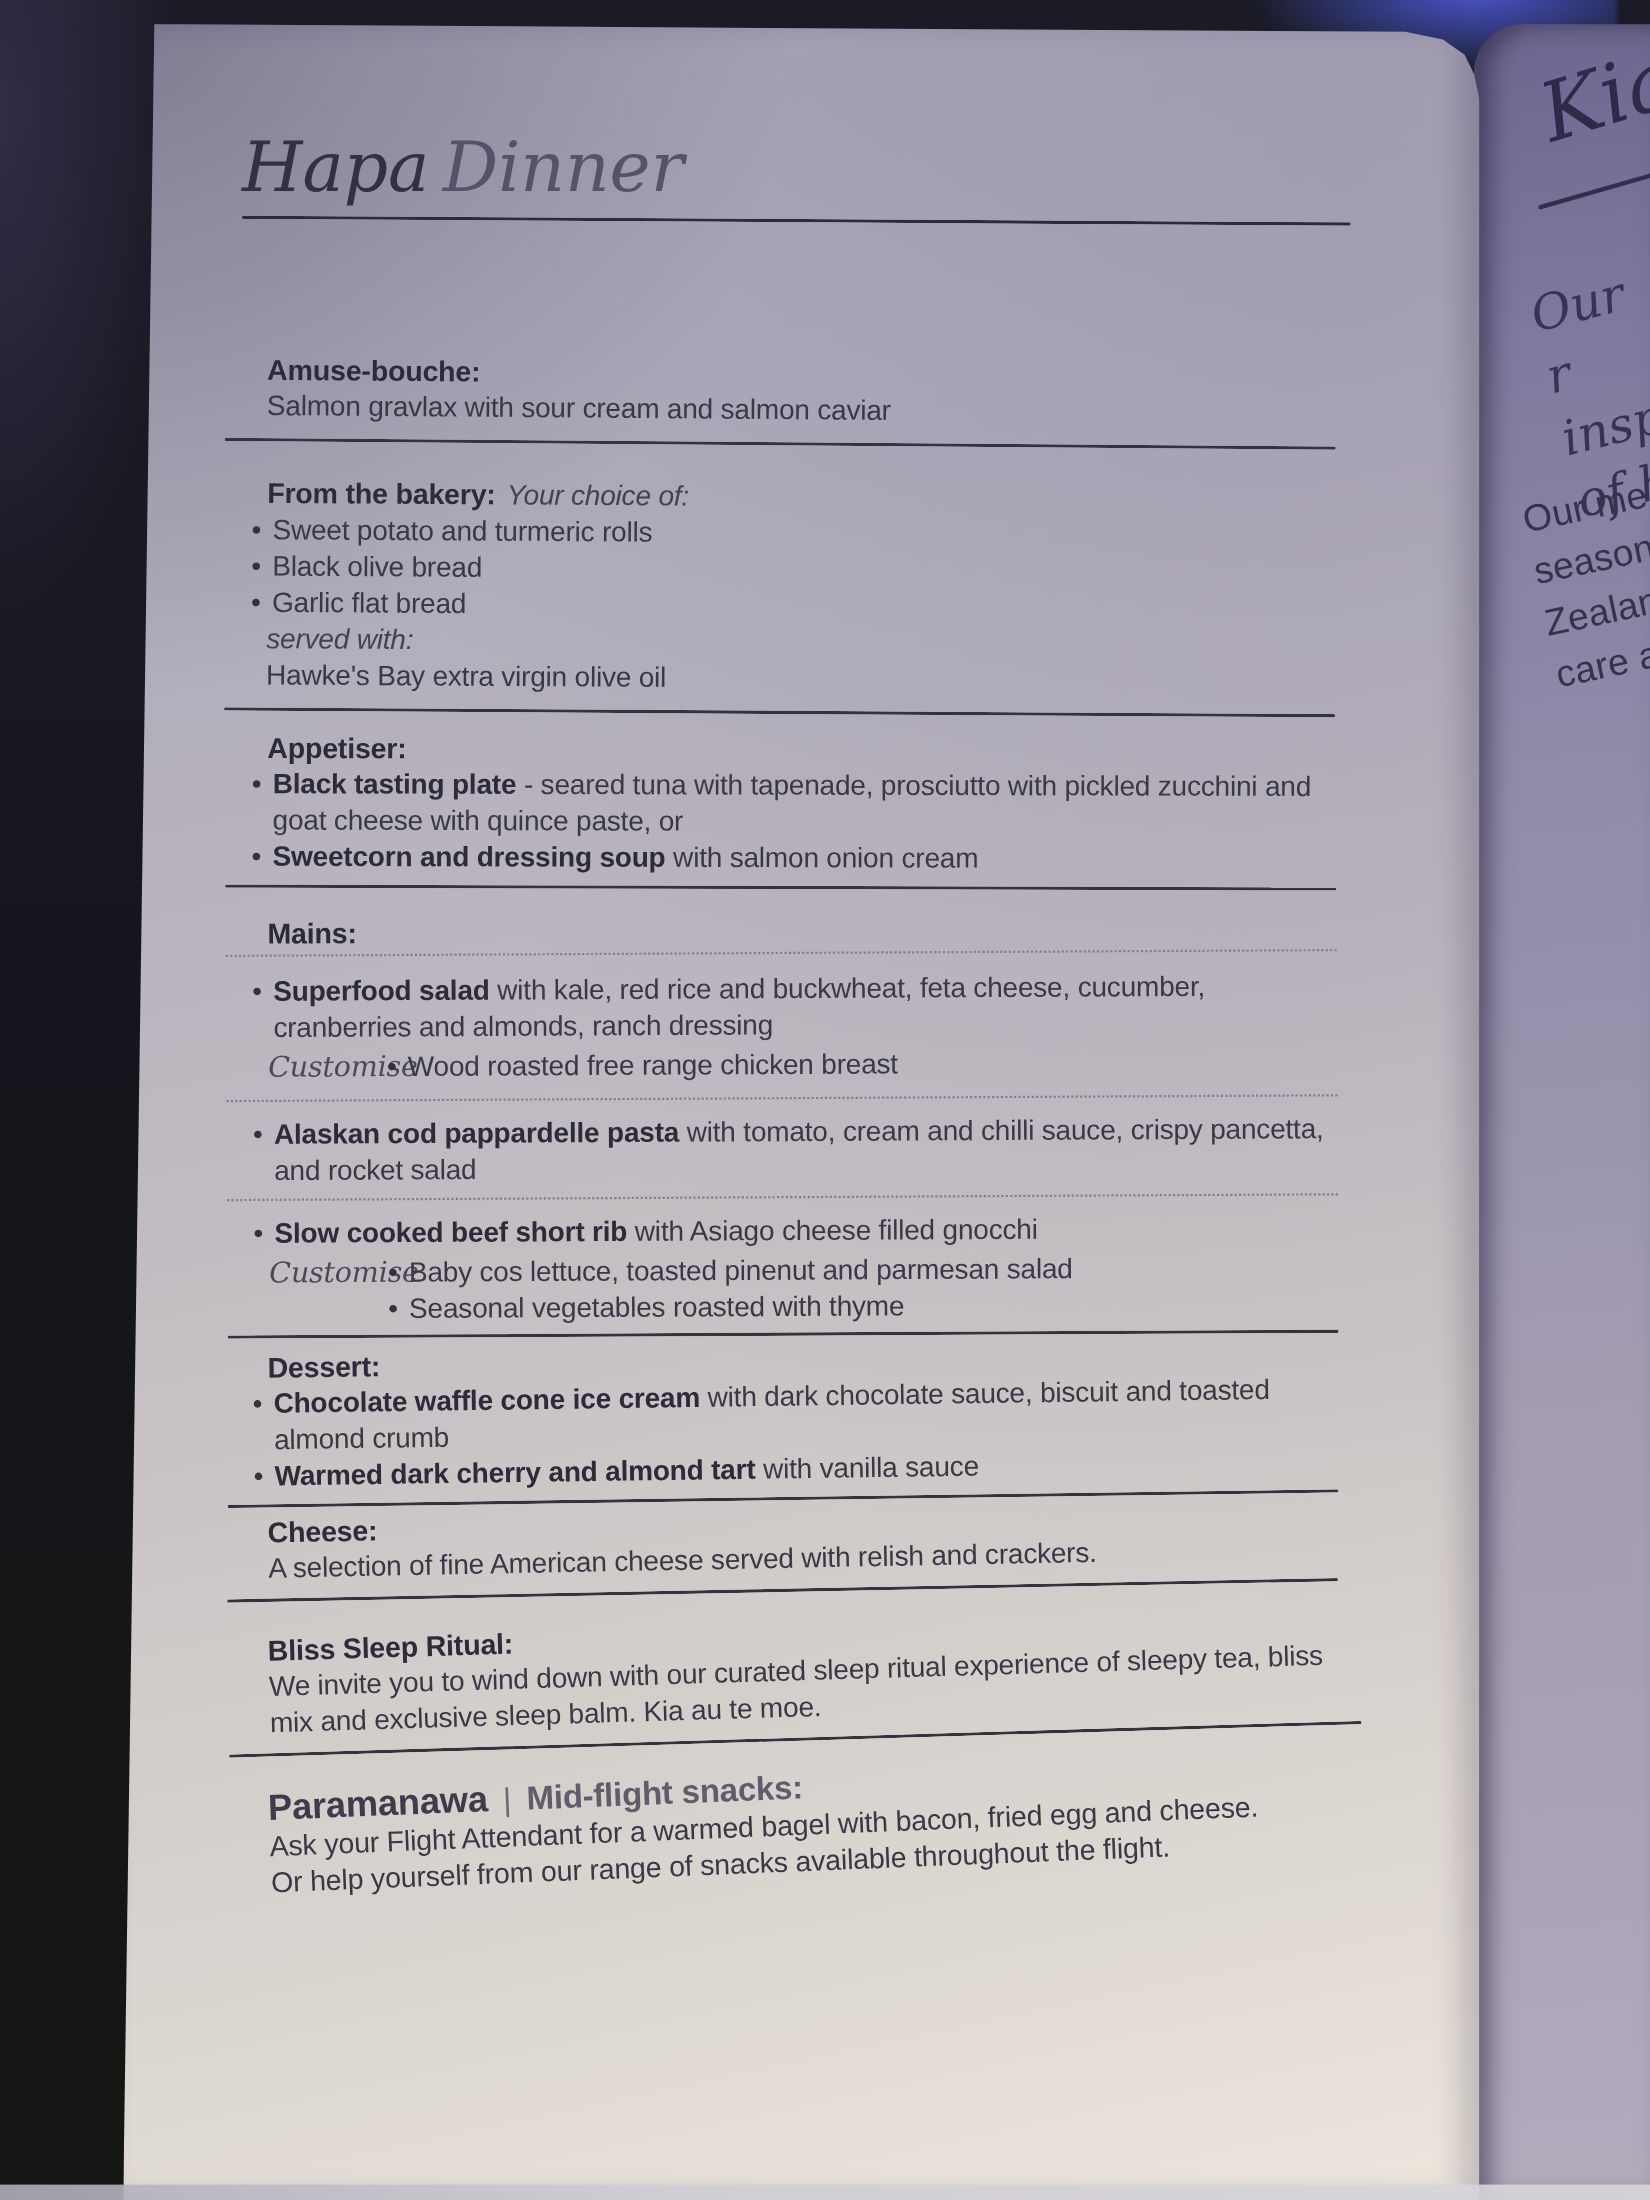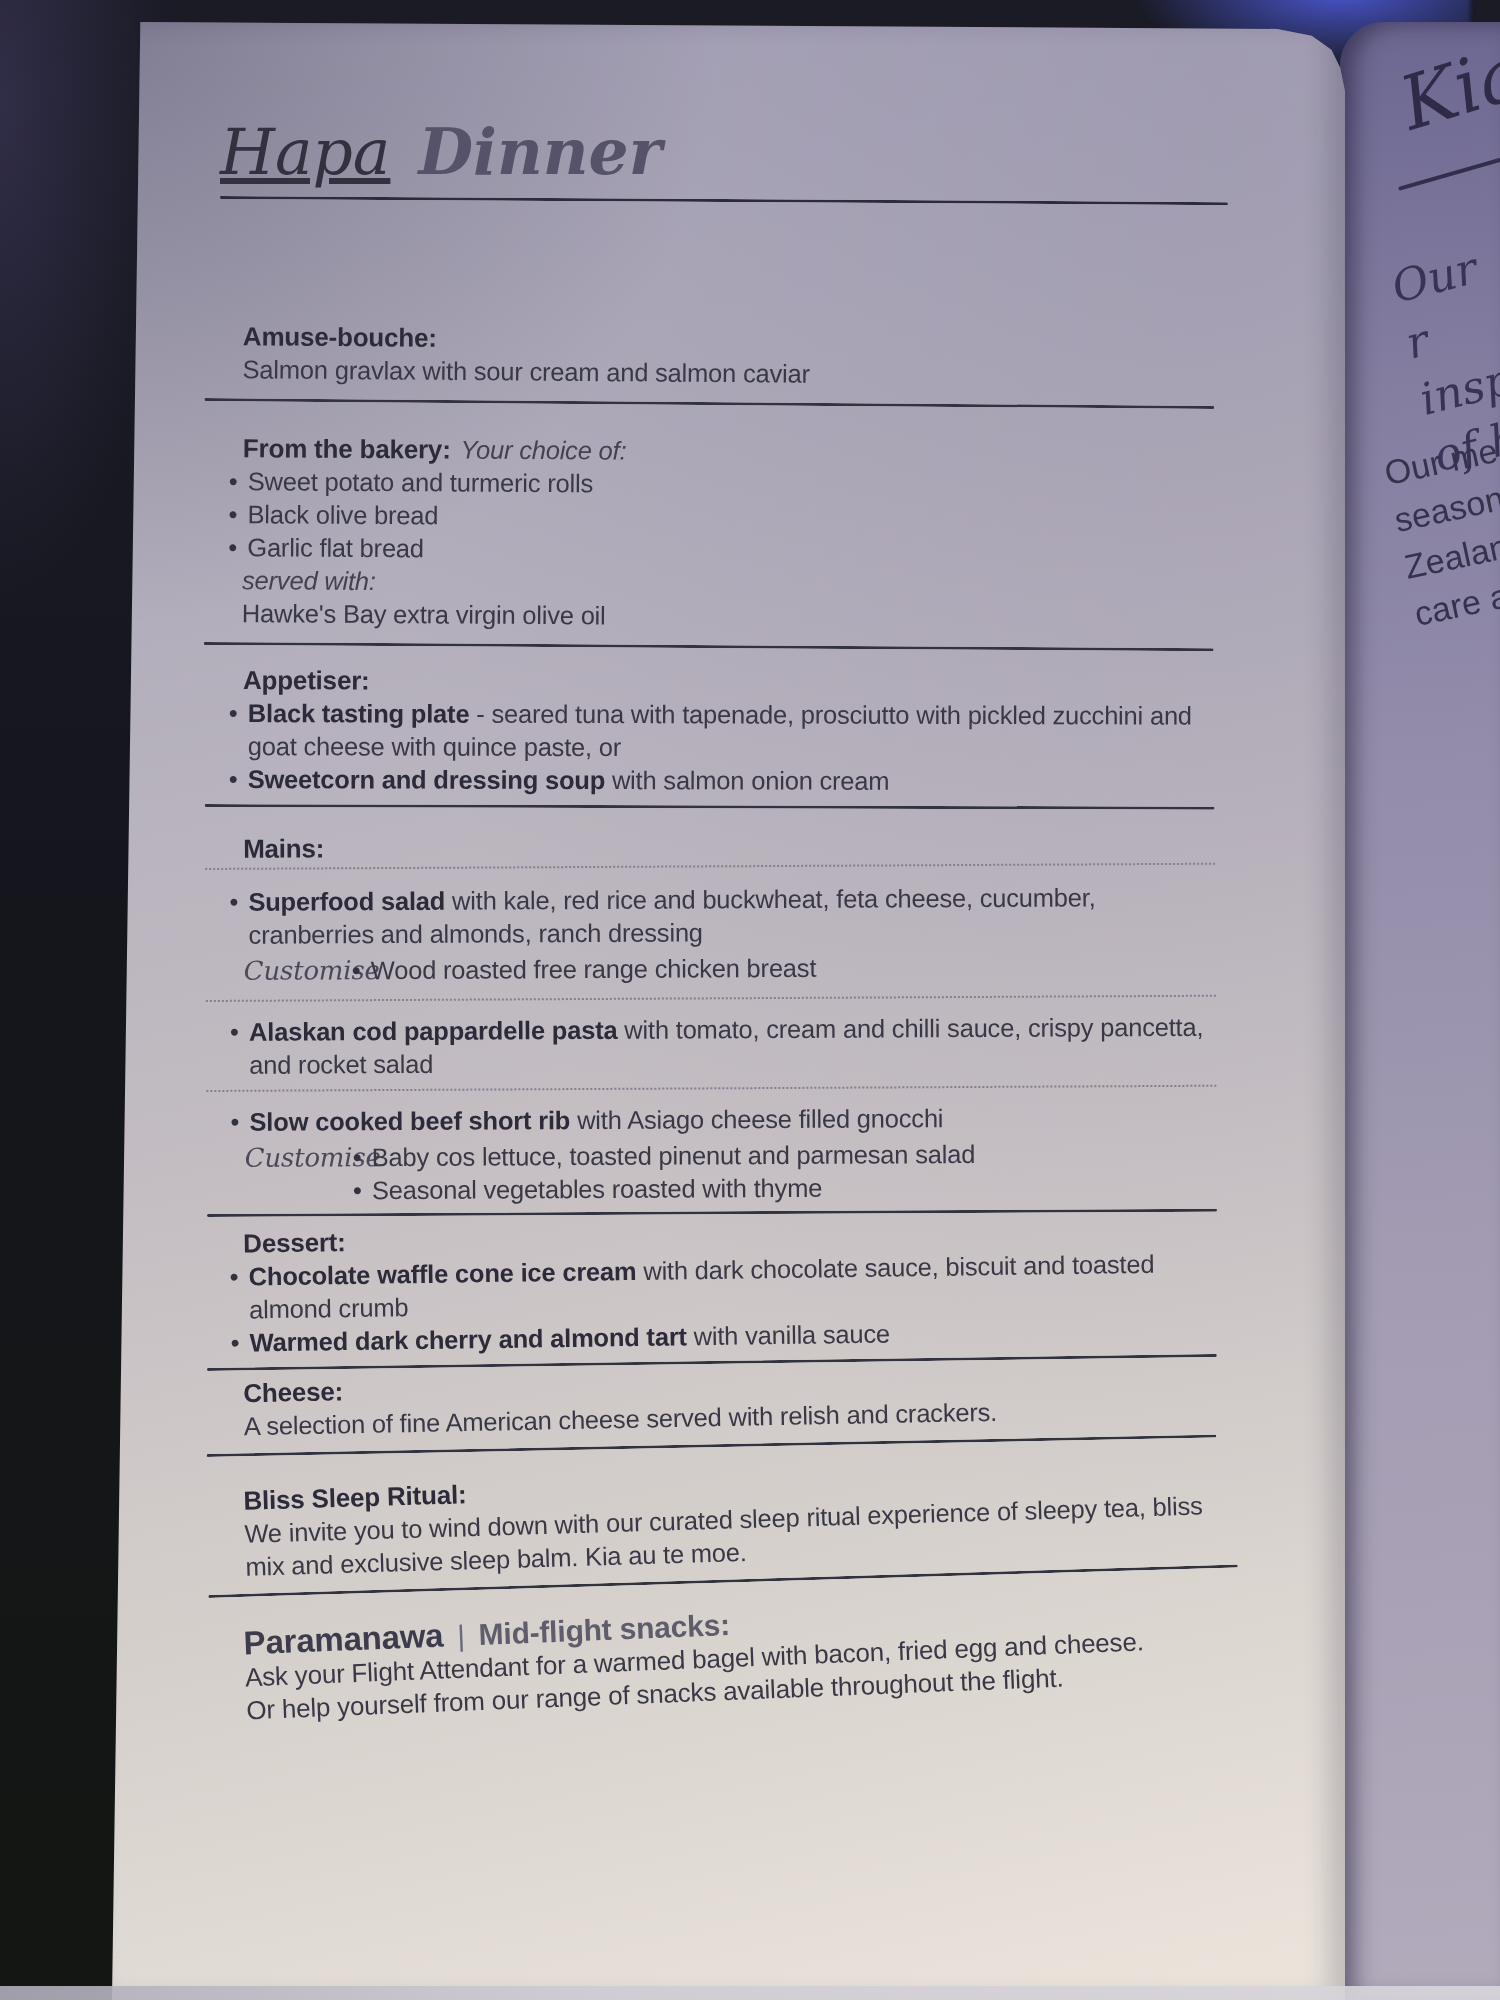--- a/index.html
+++ b/index.html
@@ -53,22 +53,22 @@
   .lead{font-weight:700;color:#2d2b3a;}
   .orit{}
   .cust{display:flex;padding-left:38px;margin-top:3px;}
   .clabel{flex:none;width:108px;font:italic 26px/33px "DejaVu Serif",serif;color:#4b4859;}
   .copts{flex:1;}
   .copts .li{padding-left:0;}
   .mt16{margin-top:16px;}  .mt14{margin-top:14px;}
 
   
   .title{position:absolute;left:15px;top:118px;font:italic 63px/1.1 "DejaVu Serif",serif;}
-  .title .w1{color:#33313f;margin-right:28px;text-decoration:underline;}
-  .title .w2{color:#555269;font-weight:bold;}
+  .title .w1{color:#33313f;margin-right:12px;}
+  .title .w2{color:#555269;}
   .title-rule{position:absolute;left:15px;top:196px;width:1008px;border-top:3px solid #2c2b3a;
         border-radius:2px;transform:rotate(0.35deg);transform-origin:left top;}
 
   
   .snackrow{display:flex;align-items:baseline;gap:14px;padding-left:38px;}
   .maori{font-weight:700;font-size:33px;color:#3e3c4c;}
   .pipe{color:#6b6878;font-size:29px;}
   .mid{font-weight:700;font-size:30px;color:#5f5c6b;}
   .snackbody{padding-left:38px;font-size:26px;line-height:33px;}
 </style>

